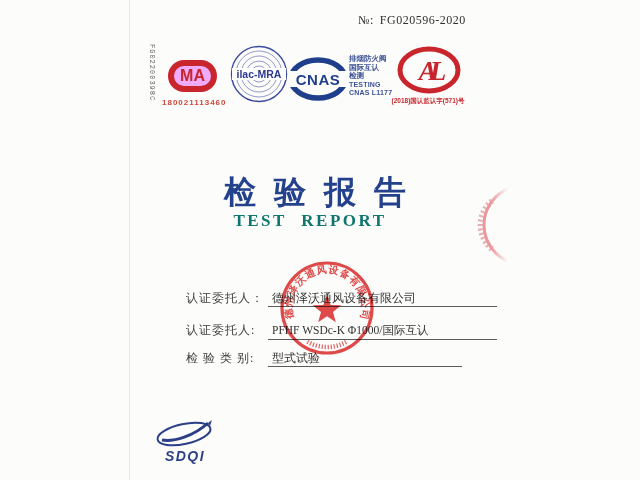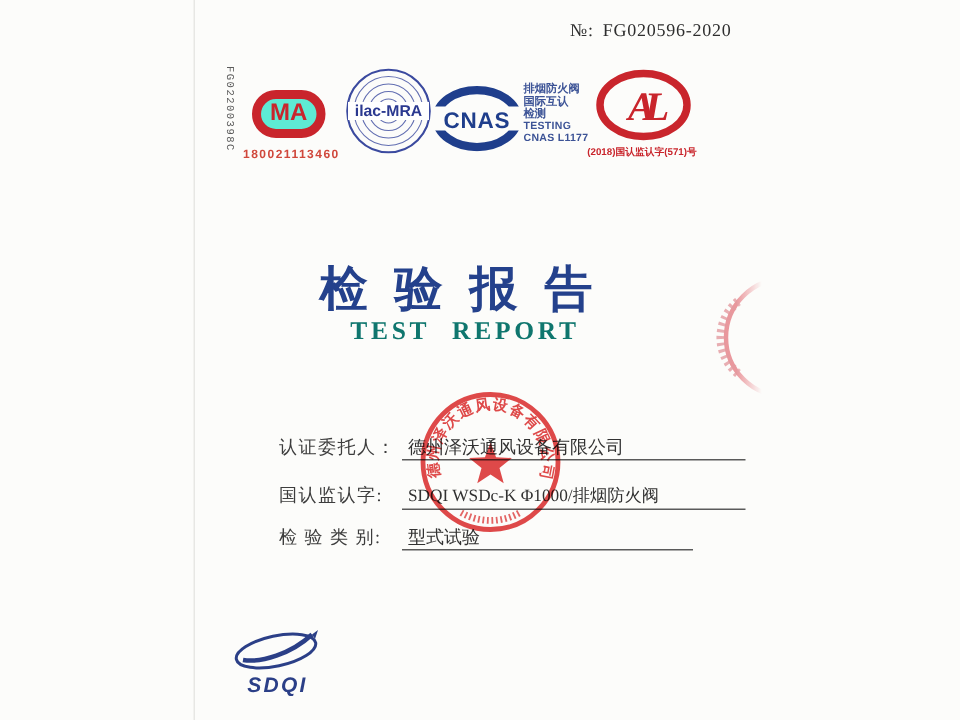--- a/index.html
+++ b/index.html
@@ -3,48 +3,48 @@
 <meta charset="utf-8">
 <style>
   html,body{margin:0;padding:0;}
   body{width:640px;height:480px;overflow:hidden;background:#e9e9e9;
        font-family:"Liberation Sans", sans-serif;}
   .page{position:relative;width:640px;height:480px;background:#fcfcfa;overflow:hidden;}
 
   .fold-line{position:absolute;left:129px;top:0;width:1px;height:480px;background:#e7e7e4;}
 
   .report-no{position:absolute;left:358px;top:13px;font-family:"Liberation Serif",serif;
-             font-size:12px;color:#2e2e2e;letter-spacing:.5px;margin-left:22px;}
+             font-size:12px;color:#2e2e2e;letter-spacing:.5px;}
   .report-no .num{margin-left:6px;}
 
   .side-code{position:absolute;left:156px;top:44px;transform:rotate(90deg);transform-origin:0 0;
              font-family:"Liberation Mono","DejaVu Sans Mono",monospace;font-size:7px;
              letter-spacing:1px;color:#5a5a5a;white-space:nowrap;}
 
   
   .cma-badge{position:absolute;left:168px;top:60px;width:37px;height:20px;
              border:6px solid #c9252c;border-radius:17px;display:flex;align-items:center;
-             justify-content:center;background:#5eead4;}
+             justify-content:center;background:#f0abfc;}
   .cma-badge span{font-size:16px;font-weight:bold;color:#c9252c;letter-spacing:0;line-height:1;}
   .cma-number{position:absolute;left:162px;top:98px;width:64px;text-align:center;
               font-size:8px;font-weight:bold;color:#d0483c;letter-spacing:1px;white-space:nowrap;}
 
   .ilac-logo{position:absolute;left:230px;top:45px;}
   .cnas-logo{position:absolute;left:288px;top:57px;}
   .cnas-text{position:absolute;left:349px;top:55px;line-height:8.6px;font-size:7.5px;
              color:#3c5396;font-weight:bold;}
   .cnas-text .en{font-weight:bold;font-size:7px;letter-spacing:.2px;}
   .cal-logo{position:absolute;left:397px;top:46px;}
   .cal-caption{position:absolute;left:385px;top:97px;width:86px;text-align:center;
                font-size:6.5px;color:#c9252c;font-weight:bold;white-space:nowrap;}
 
   
   .title-cn{position:absolute;left:0;top:171px;width:624px;text-align:center;
             font-size:32px;font-weight:bold;color:#24418c;letter-spacing:18px;
-            padding-left:1px;font-family:"Liberation Sans",sans-serif;}
+            padding-left:12px;font-family:"Liberation Sans",sans-serif;}
   .title-en{position:absolute;left:0;top:211px;width:620px;text-align:center;
             font-family:"Liberation Serif",serif;font-weight:bold;font-size:17px;
             color:#0f766e;letter-spacing:2.5px;word-spacing:8px;}
 
   
   .field{position:absolute;left:186px;height:17px;font-family:"Liberation Serif","DejaVu Serif",serif;
          font-size:12px;color:#3d3d3d;white-space:nowrap;}
   .field .flabel{display:inline-block;width:82px;letter-spacing:1px;}
   .field .fvalue{display:inline-block;border-bottom:1.2px solid #5a5a5a;height:16px;
                  padding-left:4px;color:#323232;}
@@ -116,21 +116,21 @@
   </svg>
   <div class="cal-caption">(2018)国认监认字(571)号</div>
 
   <div class="title-cn">检验报告</div>
   <div class="title-en">TEST REPORT</div>
 
   <div class="field field-1">
     <span class="flabel">认证委托人：</span><span class="fvalue">德州泽沃通风设备有限公司</span>
   </div>
   <div class="field field-2">
-    <span class="flabel">国认监认字:</span><span class="fvalue">SDQI WSDc-K Φ1000/排烟防火阀</span>
+    <span class="flabel">认证委托人:</span><span class="fvalue">PFHF WSDc-K Φ1000/国际互认</span>
   </div>
   <div class="field field-3">
     <span class="flabel">检 验 类 别:</span><span class="fvalue">型式试验</span>
   </div>
 
   <svg class="company-seal" width="110" height="110" viewBox="0 0 110 110">
     <defs>
       <path id="sealArc" d="M 22.11 66.97 A 35 35 0 1 1 87.89 66.97" fill="none"></path>
     </defs>
     <circle cx="55" cy="55" r="45" fill="none" stroke="#dd2f2f" stroke-width="3.2"></circle>

